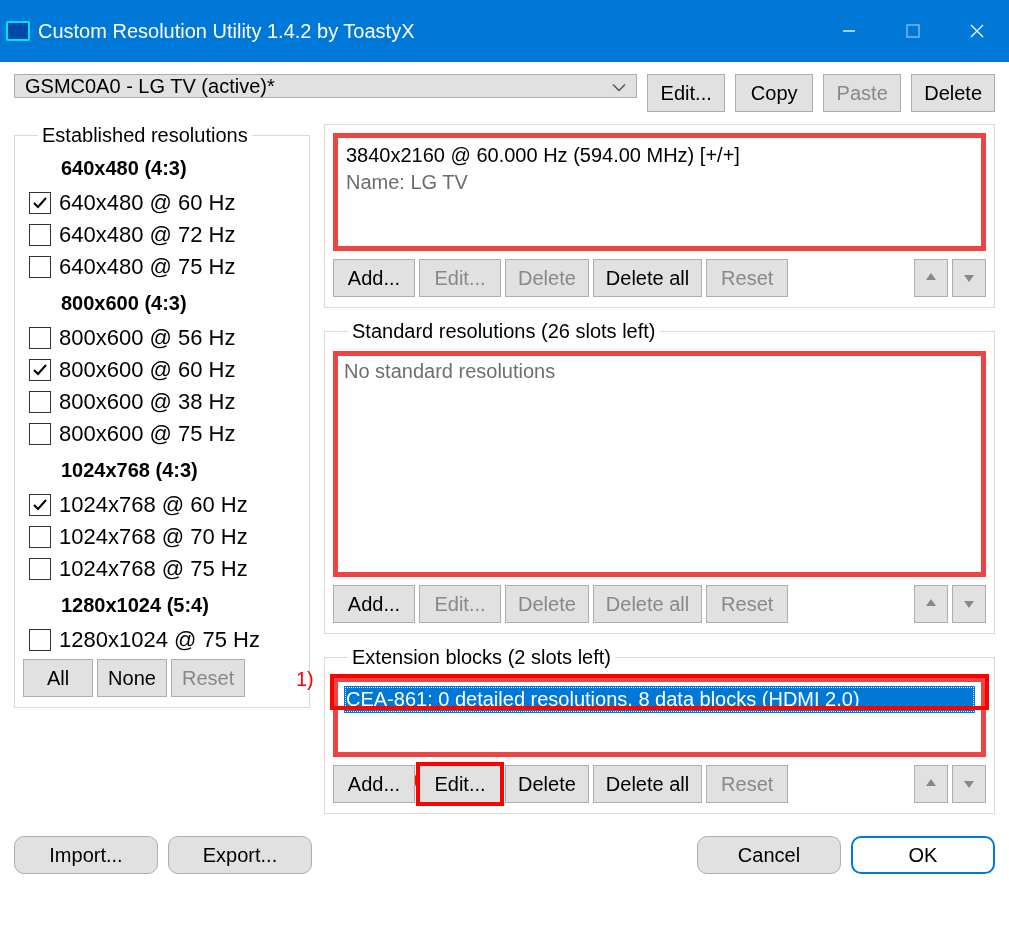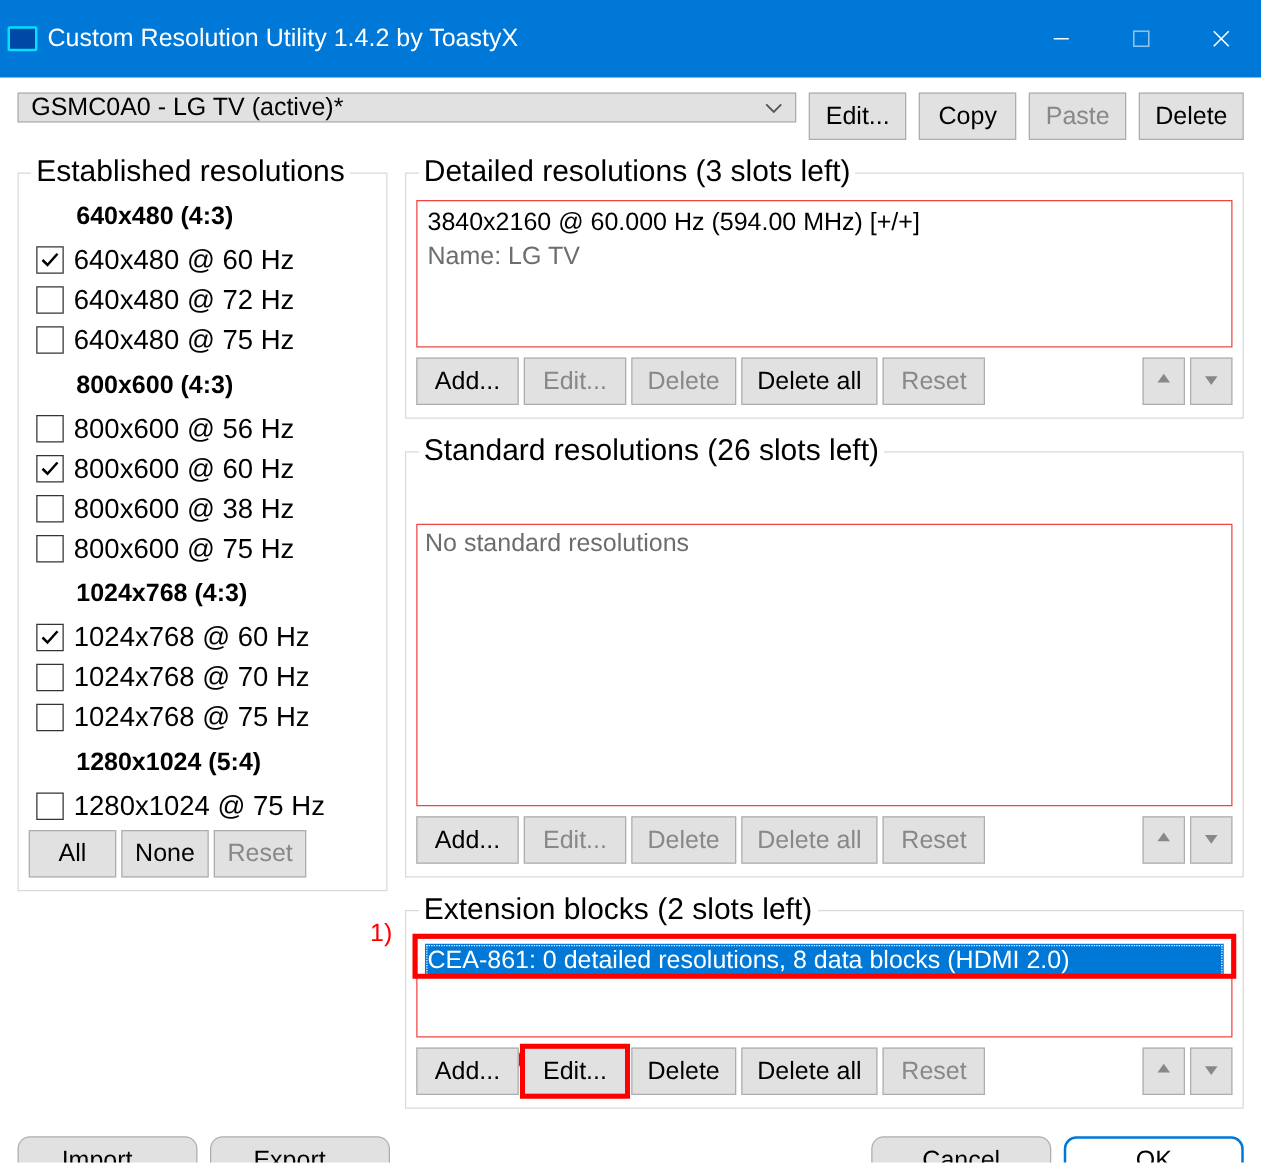--- a/index.html
+++ b/index.html
@@ -81,23 +81,23 @@
   .leftcol { width: 296px; }
   .rightcol { flex: 1; }
 
   fieldset {
     border: 1px solid #d9d9d9;
     margin: 0 0 12px 0;
     padding: 8px 8px 10px 8px;
     position: relative;
   }
   legend {
-    font-size: 24px;
+    font-size: 20px;
     padding: 0 4px;
-    margin-left: 2px;
+    margin-left: 15px;
   }
 
   
   .est-head {
     font-weight: bold;
     font-size: 20px;
     margin: 12px 0 10px 38px;
   }
   .est-head:first-child { margin-top: 2px; }
   .check-row { display: flex; align-items: center; margin: 6px 0 6px 6px; }
@@ -110,28 +110,28 @@
   }
   .chk svg { display: none; }
   .chk.checked svg { display: block; }
   .check-row .lbl { font-size: 22px; }
 
   .btnrow { display: flex; gap: 4px; margin-top: 6px; }
   .btnrow .btn { min-width: 70px; padding: 0 10px; }
 
   
   .listbox {
-    border: 1px solid #ef4444;
+    border: 5px solid #ef4444;
     background: #fff;
     padding: 4px 6px;
     font-size: 20px;
     min-height: 40px;
   }
   .listbox.tall   { height: 118px; }
-  .listbox.tall2  { height: 226px; margin-top: 36px; }
+  .listbox.tall2  { height: 226px; }
   .listbox .placeholder { color: #6d6d6d; }
   .listbox .row { padding: 2px 2px; }
   .listbox .row.selected {
     background: #0078d7; color: #fff;
     outline: 1px dotted #fff;
     outline-offset: -2px;
   }
 
   .rowflex { display: flex; align-items: center; gap: 4px; margin-top: 8px; }
   .rowflex .btn { min-width: 82px; }
@@ -279,21 +279,20 @@
           <div class="btn">All</div>
           <div class="btn">None</div>
           <div class="btn disabled">Reset</div>
         </div>
       </fieldset>
     </div>
 
     <div class="rightcol">
 
       <fieldset>
-        <legend>Detailed resolutions (3 slots left)</legend>
         <div class="listbox tall">
           <div class="row">3840x2160 @ 60.000 Hz (594.00 MHz) [+/+]</div>
           <div class="row placeholder">Name: LG TV</div>
         </div>
         <div class="rowflex">
           <div class="btn">Add...</div>
           <div class="btn disabled">Edit...</div>
           <div class="btn disabled">Delete</div>
           <div class="btn">Delete all</div>
           <div class="btn disabled">Reset</div>

